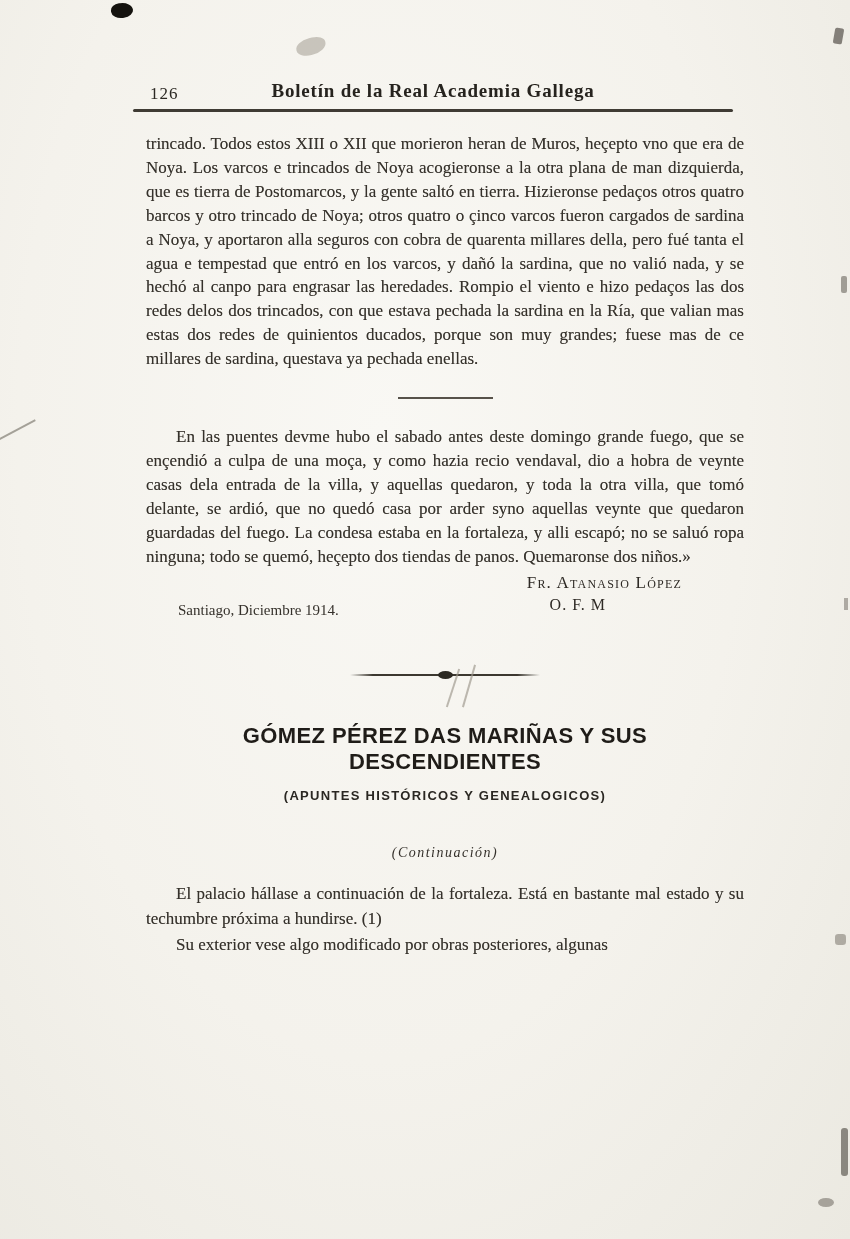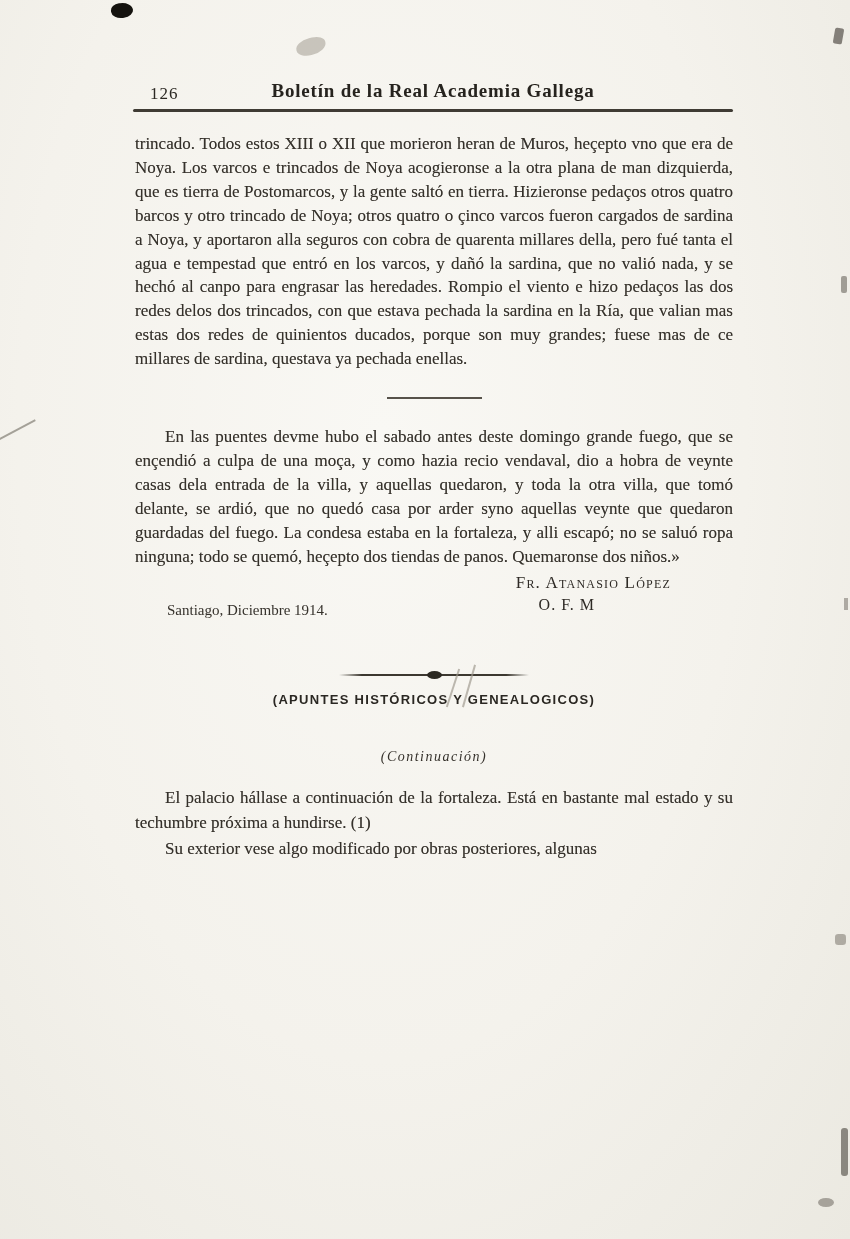--- a/index.html
+++ b/index.html
@@ -26,21 +26,21 @@
     margin: 0; text-align: center;
     font-size: 19px; font-weight: 700; letter-spacing: 0.8px;
     color: #26231e;
   }
   .header-rule {
     position: absolute; left: 133px; top: 109px; width: 600px; height: 3px;
     background: #3f3b34; border-radius: 2px;
   }
   
   .column {
-    position: absolute; left: 135px; top: 132px; width: 598px;
+    position: absolute; left: 146px; top: 132px; width: 598px;
   }
   .par {
     margin: 0; text-align: justify;
     font-size: 17px; line-height: 23.9px;
     color: #35312b;
     text-shadow: 0 0 0.5px rgba(53,49,43,0.45);
   }
   .par.indent { text-indent: 30px; }
   .small-rule {
     width: 95px; height: 2px; background: #57524a;
@@ -135,20 +135,21 @@
       <div class="sig-order">O. F. M</div>
     </div>
 
     <div class="dateline">Santiago, Diciembre 1914.</div>
 
     <div class="ornament">
       <span class="orn-line"></span>
       <span class="orn-dot"></span>
     </div>
 
+    <h2 class="article-title">GÓMEZ PÉREZ DAS MARIÑAS Y SUS DESCENDIENTES</h2>
     <h3 class="article-subtitle">(APUNTES HISTÓRICOS Y GENEALOGICOS)</h3>
     <div class="continuation">(Continuación)</div>
 
     <div class="article-pars">
       <p class="par indent">El palacio hállase a continuación de la fortaleza. Está en bastante mal estado y su techumbre próxima a hundirse. (1)</p>
       <p class="par indent">Su exterior vese algo modificado por obras posteriores, algunas</p>
     </div>
 
 
   </main>

